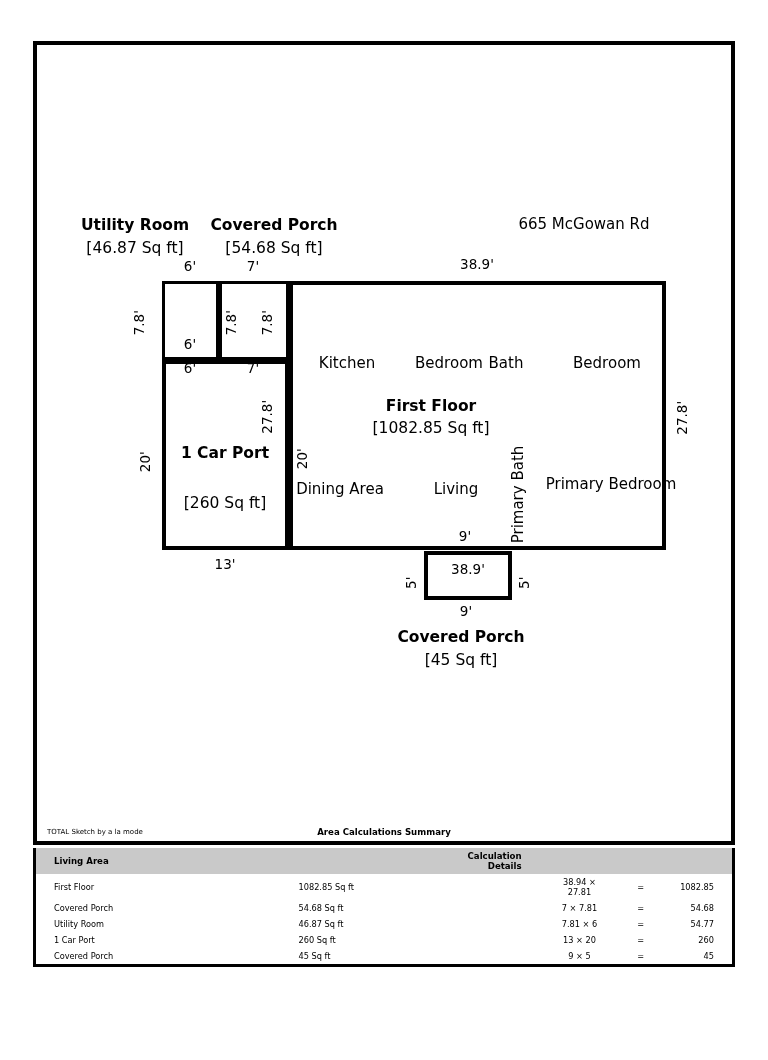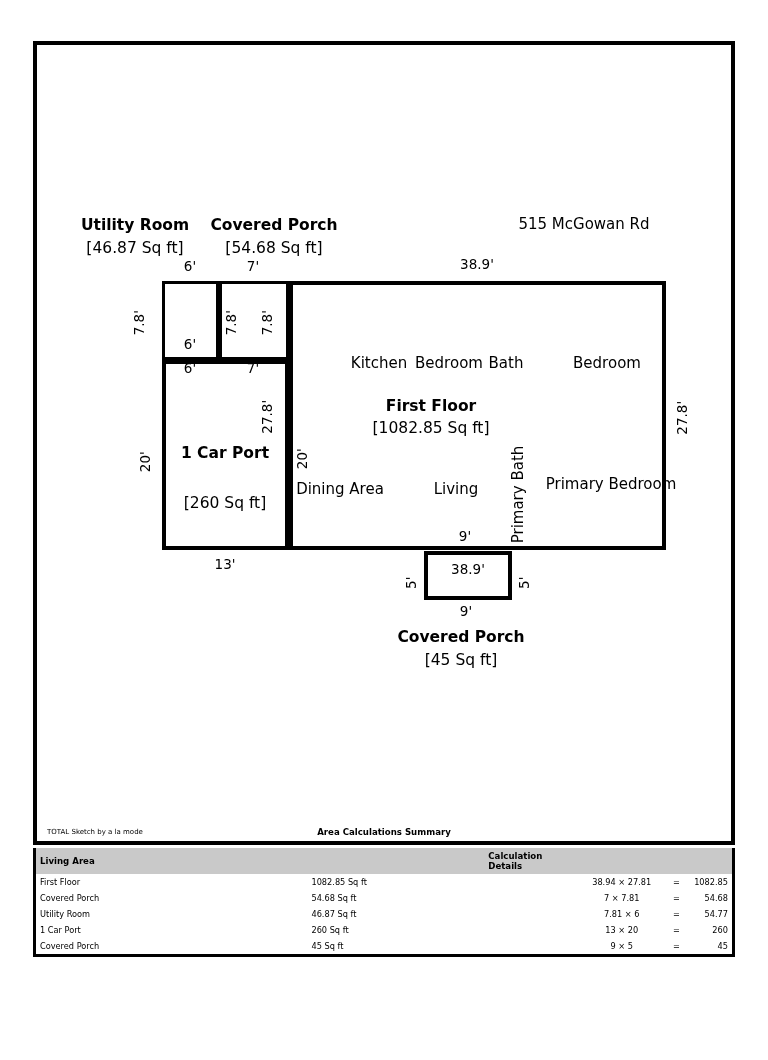--- a/index.html
+++ b/index.html
@@ -96,36 +96,36 @@
     background: #ffffff;
   }
   #calc-table table {
     width: 100%;
     border-collapse: collapse;
     font-family: "DejaVu Sans", "Liberation Sans", sans-serif;
     font-size: 8.2px;
     color: #000000;
   }
   #calc-table td {
-    padding: 3px 4px;
+    padding: 3px 18px;
     vertical-align: middle;
   }
   .sect-row td {
     background: #c9c9c9;
     font-weight: bold;
     font-size: 8.6px;
     padding-top: 2.5px;
     padding-bottom: 2.5px;
   }
   .bold {
     font-weight: bold;
   }
   .col-name { width: 40%; text-align: left; }
   .col-val  { width: 26%; text-align: left; }
-  .col-mid  { width: 14%; text-align: left; }
+  .col-mid  { width: 14%; text-align: right; }
   .col-calc { width: 12%; text-align: center; }
   .col-eq   { width: 4%;  text-align: center; }
   .col-res  { width: 8%;  text-align: right; padding-right: 10px;}
   .row-tall td { padding-top: 7px; padding-bottom: 7px; }
 
   
   #table-caption {
     position: absolute;
     left: 33px;
     top: 824px;
@@ -156,21 +156,21 @@
 <div id="page-frame"></div>
 
 <div id="sketch">
 
   <div class="lbl area-title center" style="left:135px; top:218px;">Utility Room</div>
   <div class="lbl area-sub center" style="left:135px; top:241px;">[46.87 Sq ft]</div>
 
   <div class="lbl area-title center" style="left:274px; top:218px;">Covered Porch</div>
   <div class="lbl area-sub center" style="left:274px; top:241px;">[54.68 Sq ft]</div>
 
-  <div class="lbl addr center" style="left:584px; top:217px;">515 McGowan Rd</div>
+  <div class="lbl addr center" style="left:584px; top:217px;">665 McGowan Rd</div>
 
   <div class="lbl dim center" style="left:190px; top:260px;">6'</div>
   <div class="lbl dim center" style="left:253px; top:260px;">7'</div>
   <div class="lbl dim center" style="left:477px; top:258px;">38.9'</div>
 
   <div class="room-box" style="left:162px; top:281px; width:57px; height:79px;"></div>
 
   <div class="room-box" style="left:219px; top:281px; width:70px; height:79px;"></div>
 
   <div class="lbl dim center rot90" style="left:140px; top:316px;">7.8'</div>
@@ -193,21 +193,21 @@
   <div class="lbl area-sub center" style="left:225px; top:469px;margin-top:27px;">[260 Sq ft]</div>
 
   <div class="room-box thick" style="left:289px; top:281px; width:377px; height:269px;"></div>
 
   <div class="lbl dim center rot90" style="left:303px; top:452px;">20'</div>
   <div class="lbl dim center rot90" style="left:683px; top:411px;">27.8'</div>
 
   <div class="lbl area-title center" style="left:431px; top:399px;">First Floor</div>
   <div class="lbl area-sub center" style="left:431px; top:421px;">[1082.85 Sq ft]</div>
 
-  <div class="lbl room-name center" style="left:347px; top:356px;margin-left:32px;">Kitchen</div>
+  <div class="lbl room-name center" style="left:347px; top:356px;">Kitchen</div>
   <div class="lbl room-name center" style="left:449px; top:356px;">Bedroom</div>
   <div class="lbl room-name center" style="left:506px; top:356px;">Bath</div>
   <div class="lbl room-name center" style="left:607px; top:356px;">Bedroom</div>
 
   <div class="lbl room-name center" style="left:340px; top:482px;">Dining Area</div>
   <div class="lbl room-name center" style="left:456px; top:482px;">Living</div>
   <div class="lbl room-name center rot90" style="left:518px; top:487px;">Primary Bath</div>
   <div class="lbl room-name center" style="left:611px; top:477px;">Primary Bedroom</div>
 
   <div class="lbl dim center" style="left:465px; top:530px;">9'</div>

